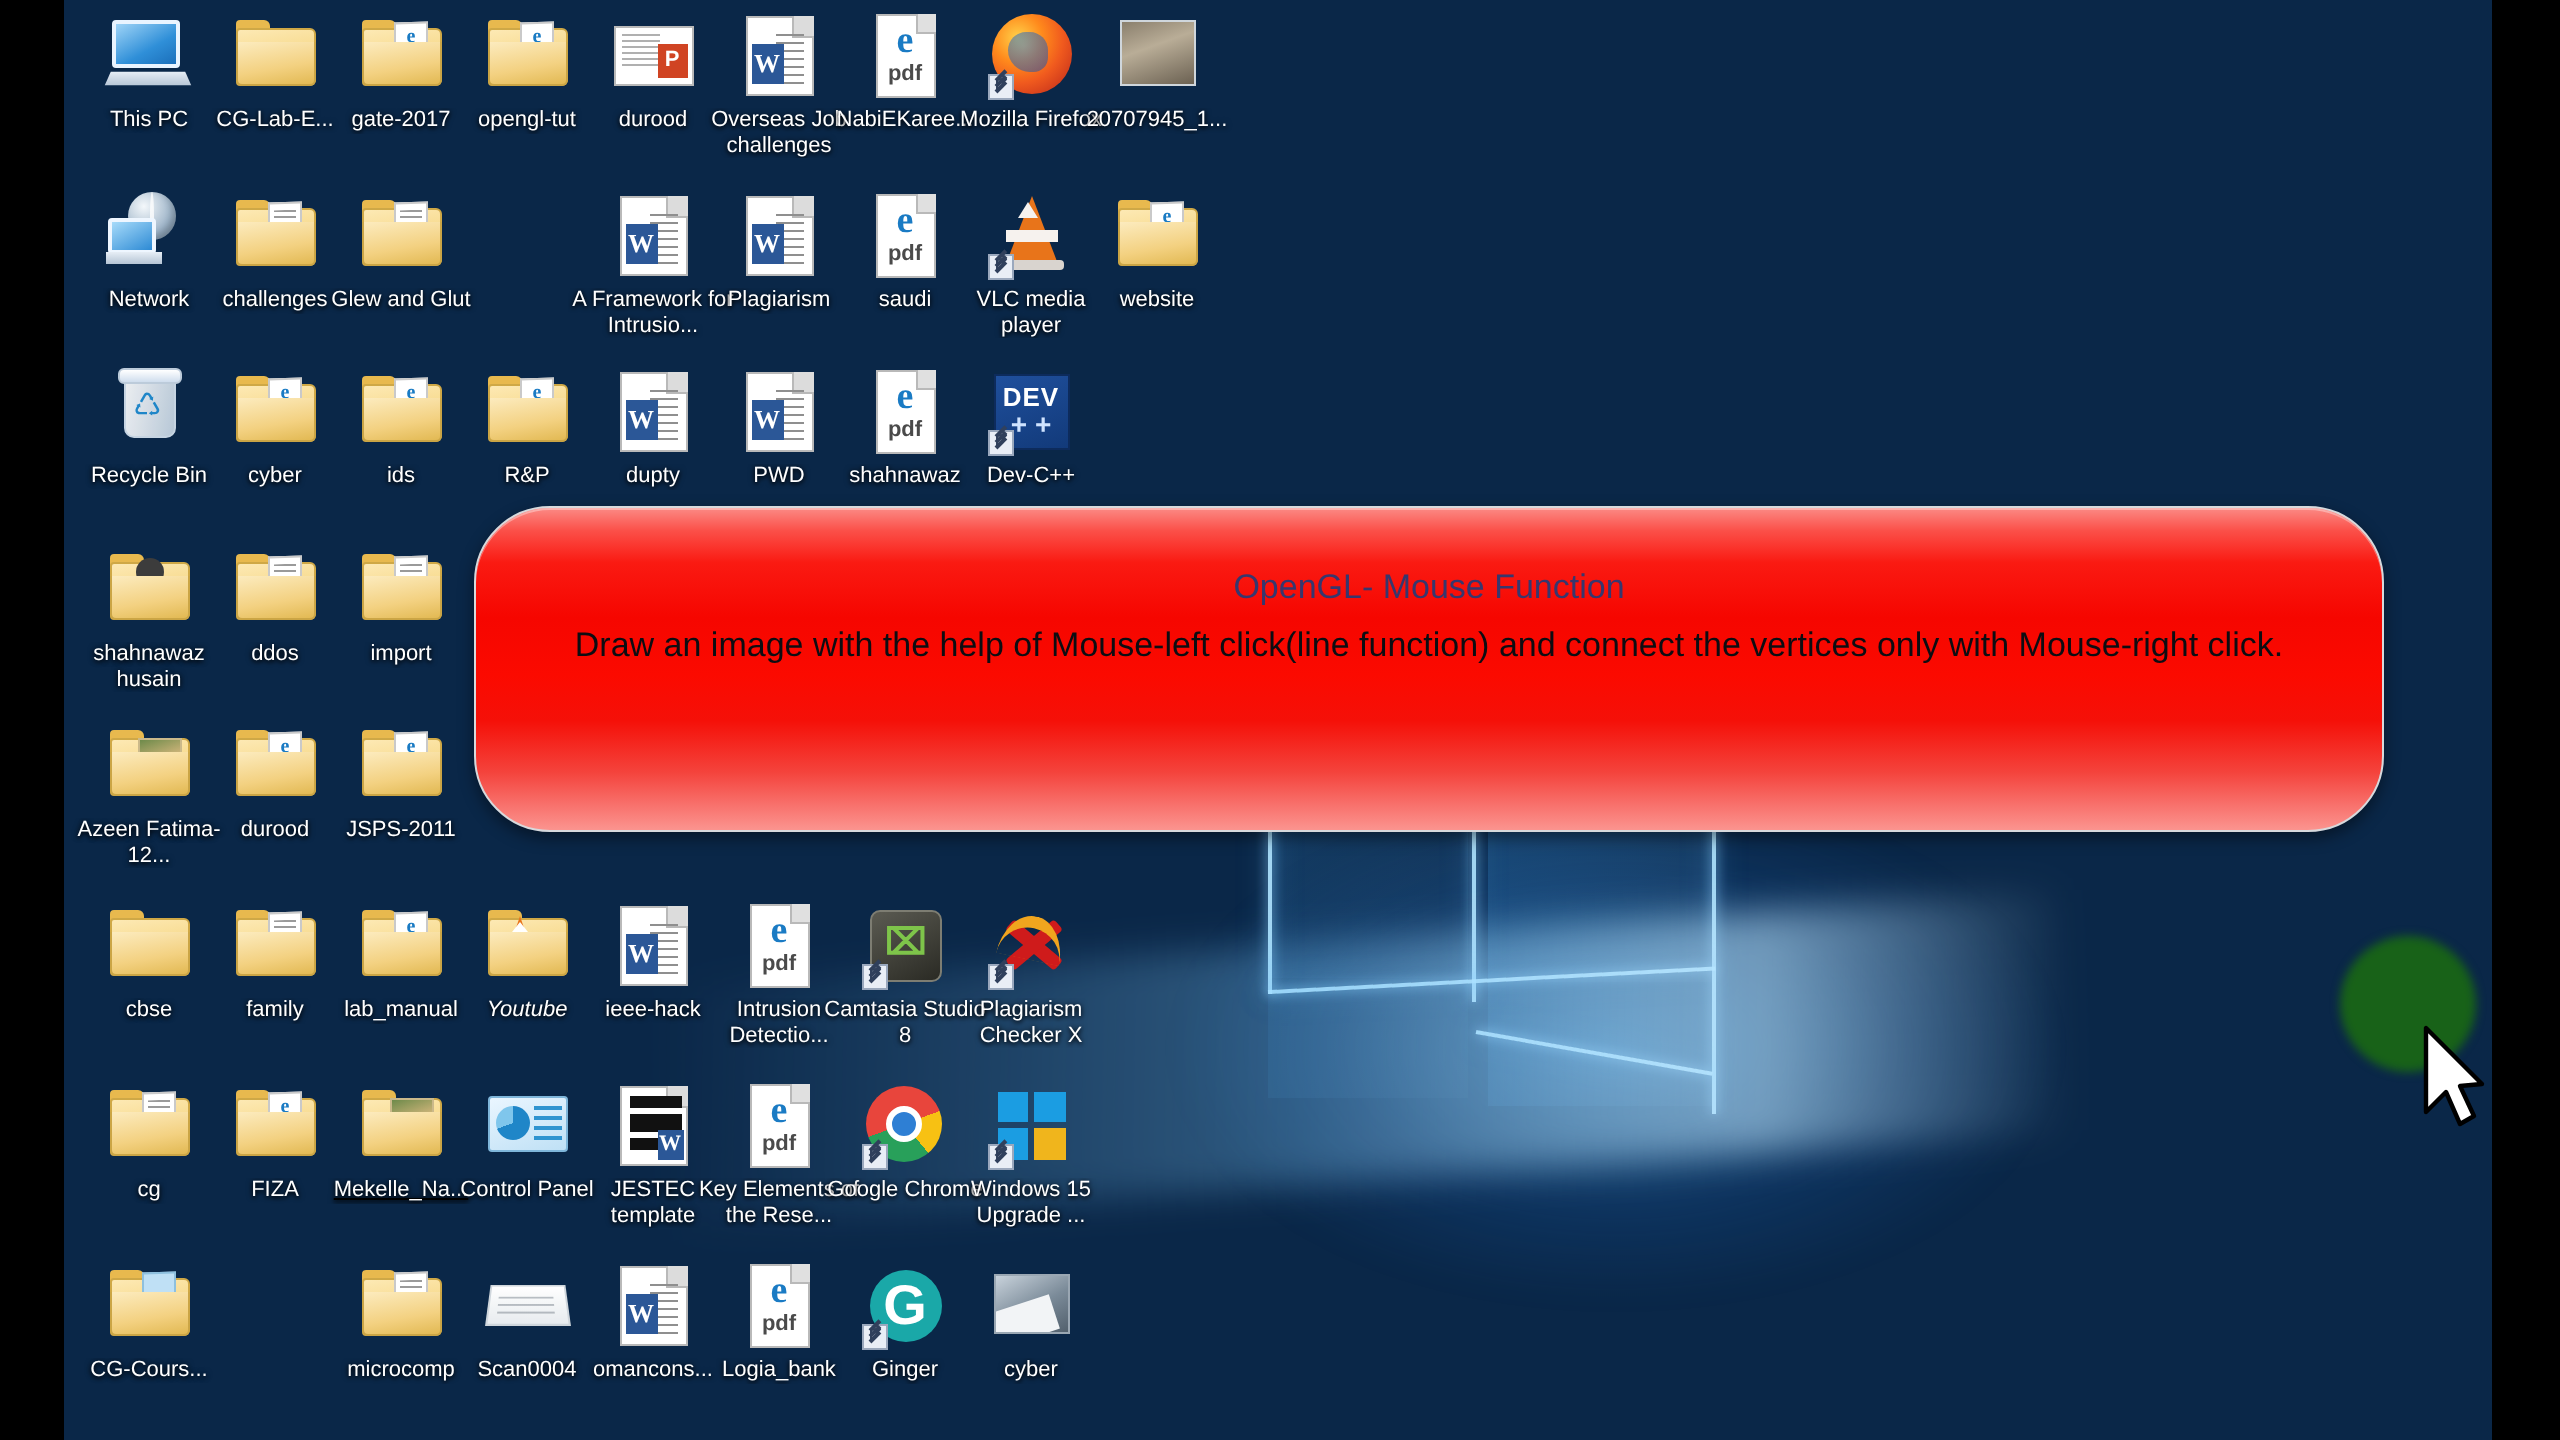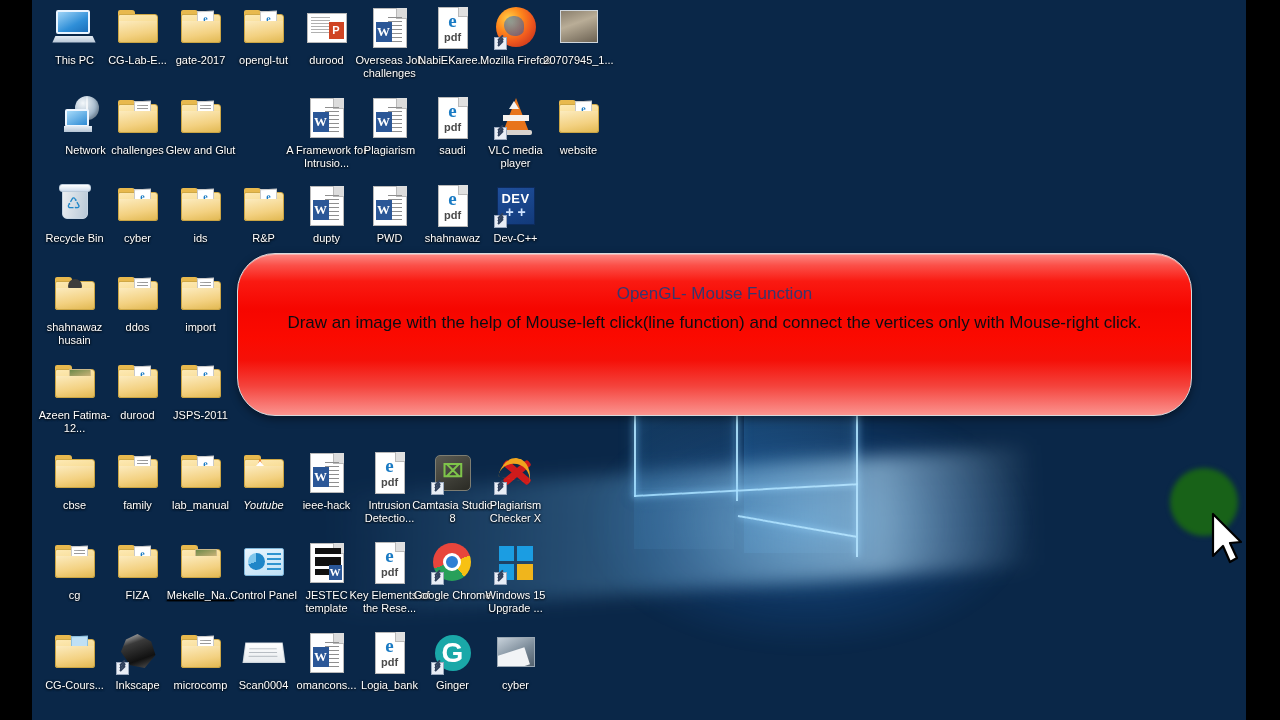--- a/index.html
+++ b/index.html
@@ -433,21 +433,21 @@
           <div class="icon-label">Mozilla Firefox</div>
         </div>
         <div class="icon" style="left: 504px; top: 5px;">
           <div class="icon-art">
             <div class="i-thumb">
               <div class="frame"></div>
             </div>
           </div>
           <div class="icon-label">20707945_1...</div>
         </div>
-        <div class="icon" style="left: 11px; top: 95px;">
+        <div class="icon" style="left: 0px; top: 95px;">
           <div class="icon-art">
             <div class="i-network">
               <div class="globe"></div>
               <div class="pc"></div>
               <div class="base"></div>
             </div>
           </div>
           <div class="icon-label">Network</div>
         </div>
         <div class="icon" style="left: 63px; top: 95px;">
@@ -890,29 +890,20 @@
           <div class="icon-art">
             <div class="f-folder ">
               <div class="tab"></div>
               <div class="back"></div>
               <div class="page" style="background:#bfe0f5;border-color:#8ec0de;"></div>
               <div class="front"></div>
             </div>
           </div>
           <div class="icon-label">CG-Cours...</div>
         </div>
-        <div class="icon" style="left: 63px; top: 630px;">
-          <div class="icon-art">
-            <div class="i-inkscape">
-              <div class="blob"></div>
-            </div>
-            <div class="shortcut"></div>
-          </div>
-          <div class="icon-label">Inkscape</div>
-        </div>
         <div class="icon" style="left: 126px; top: 630px;">
           <div class="icon-art">
             <div class="f-folder ">
               <div class="tab"></div>
               <div class="back"></div>
               <div class="page">
                 <div style="position:absolute;left:2px;top:3px;right:2px;height:18px;background:repeating-linear-gradient(to bottom,#9a9a9a 0 1px,transparent 1px 3px);"></div>
               </div>
               <div class="front"></div>
             </div>

